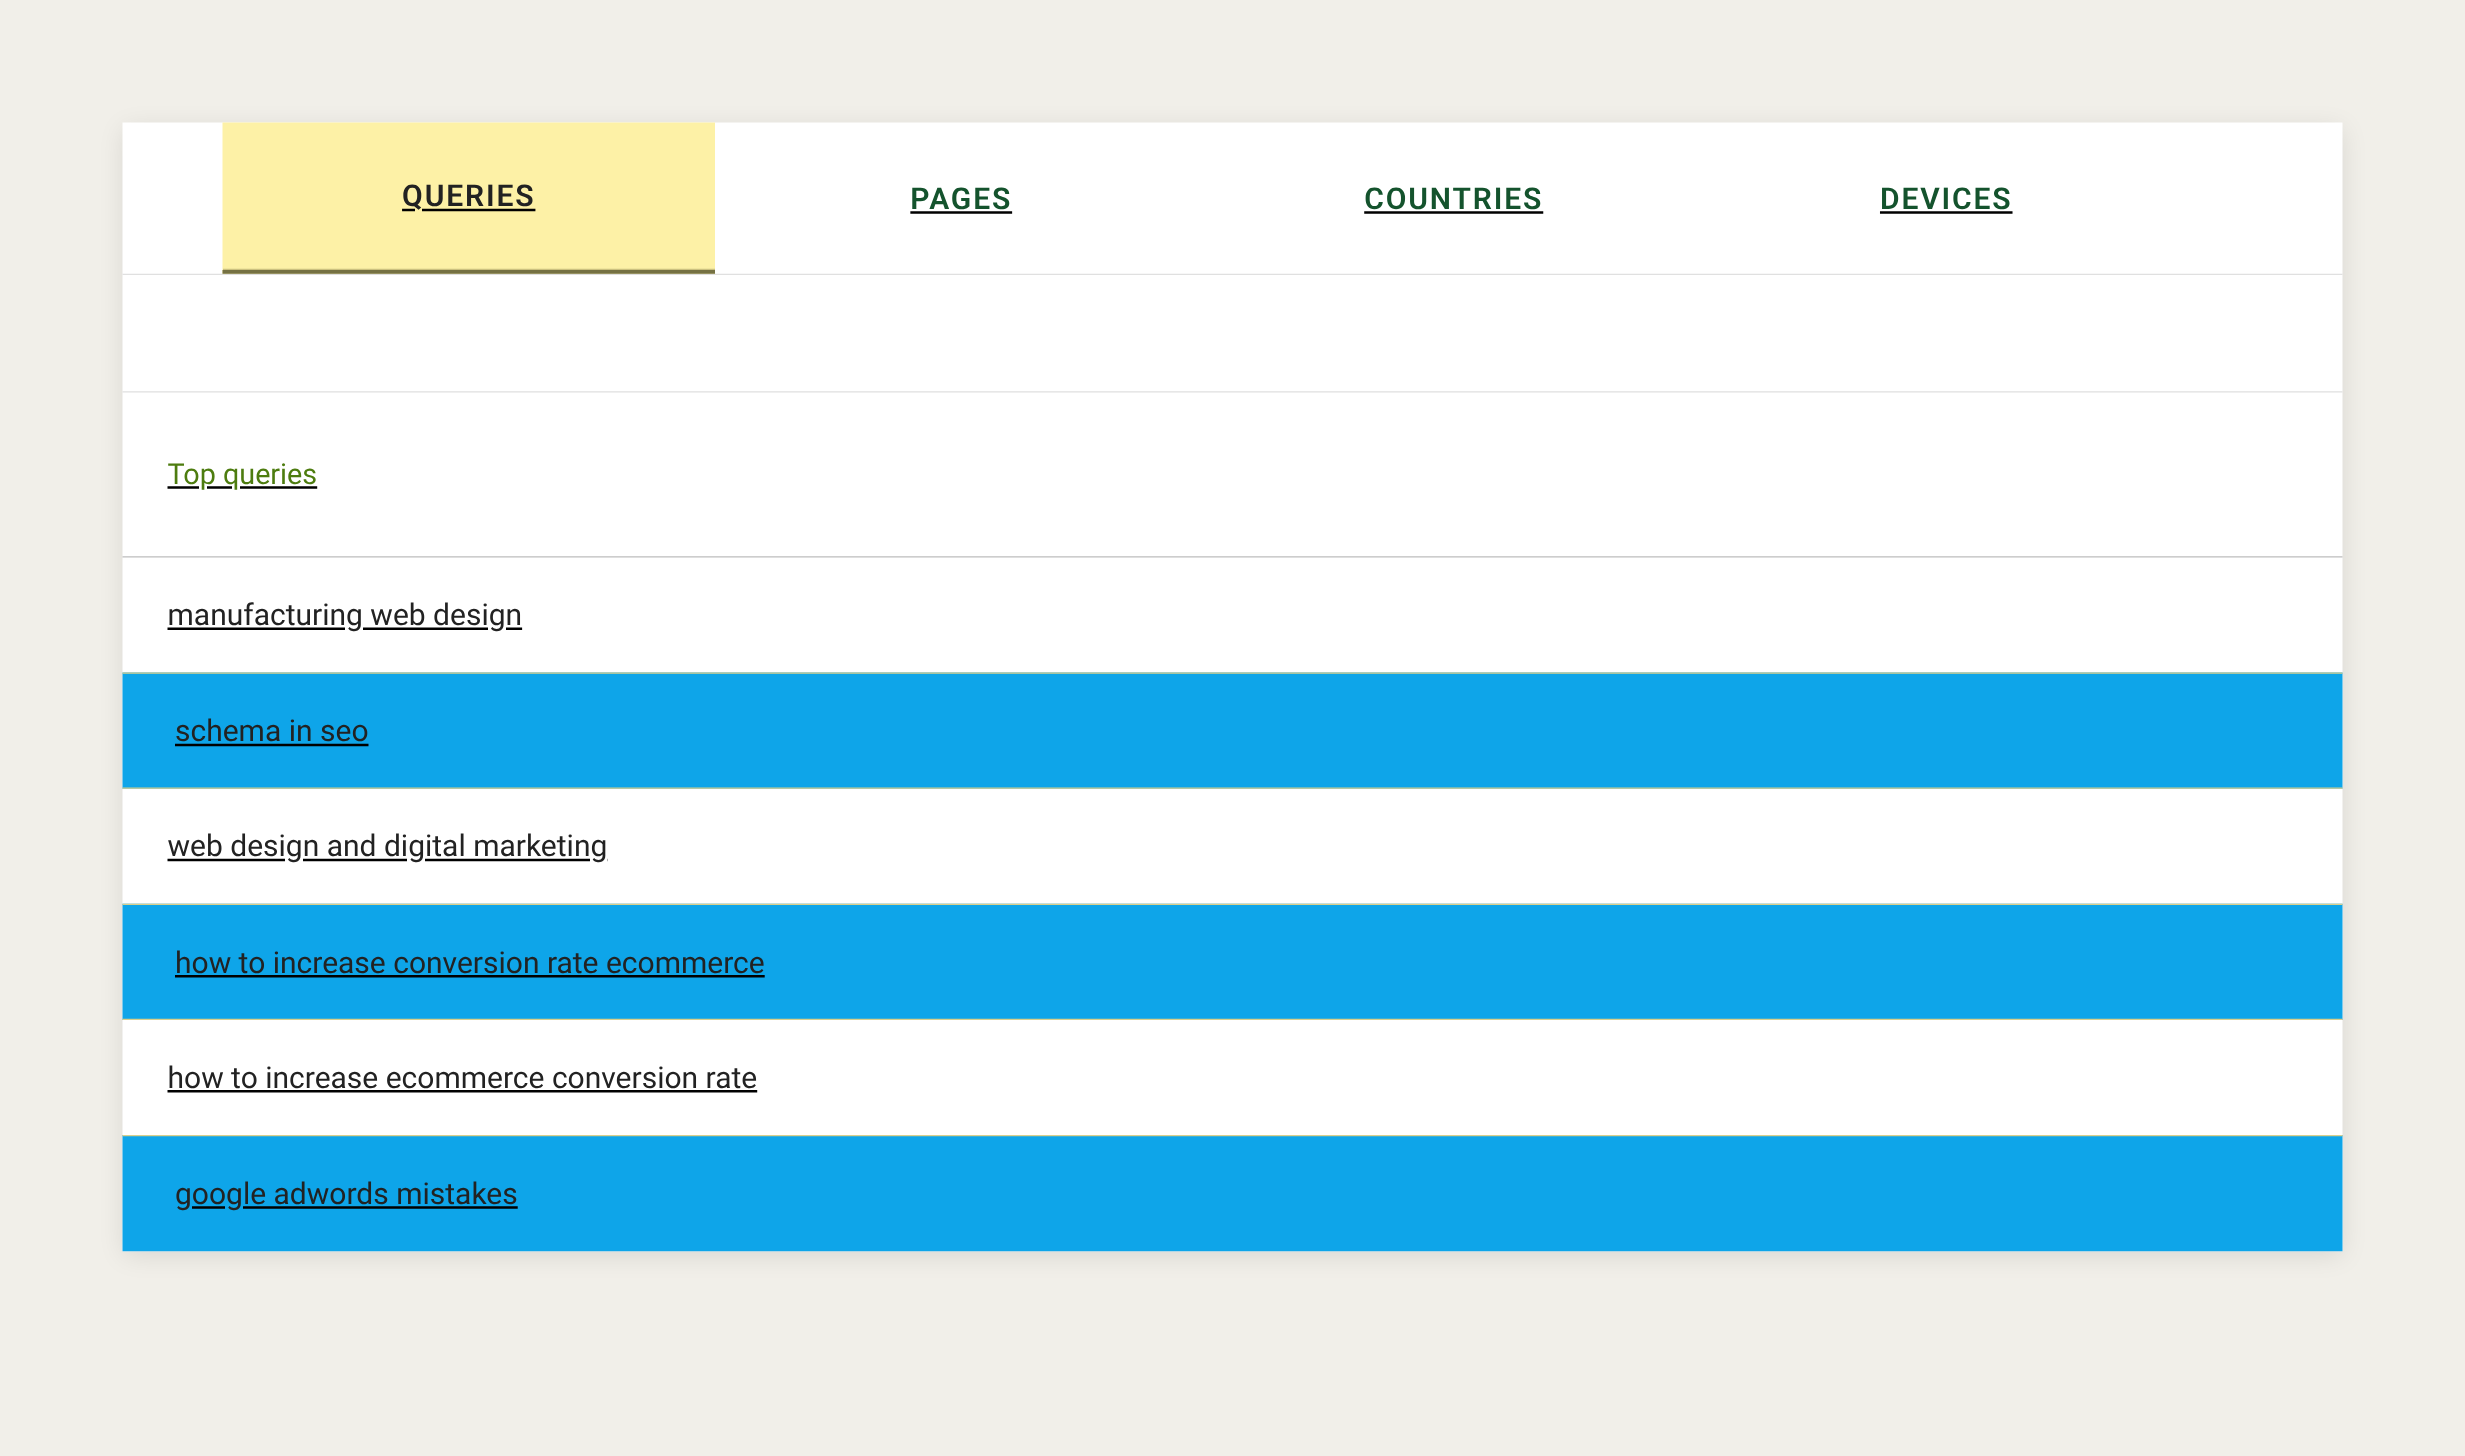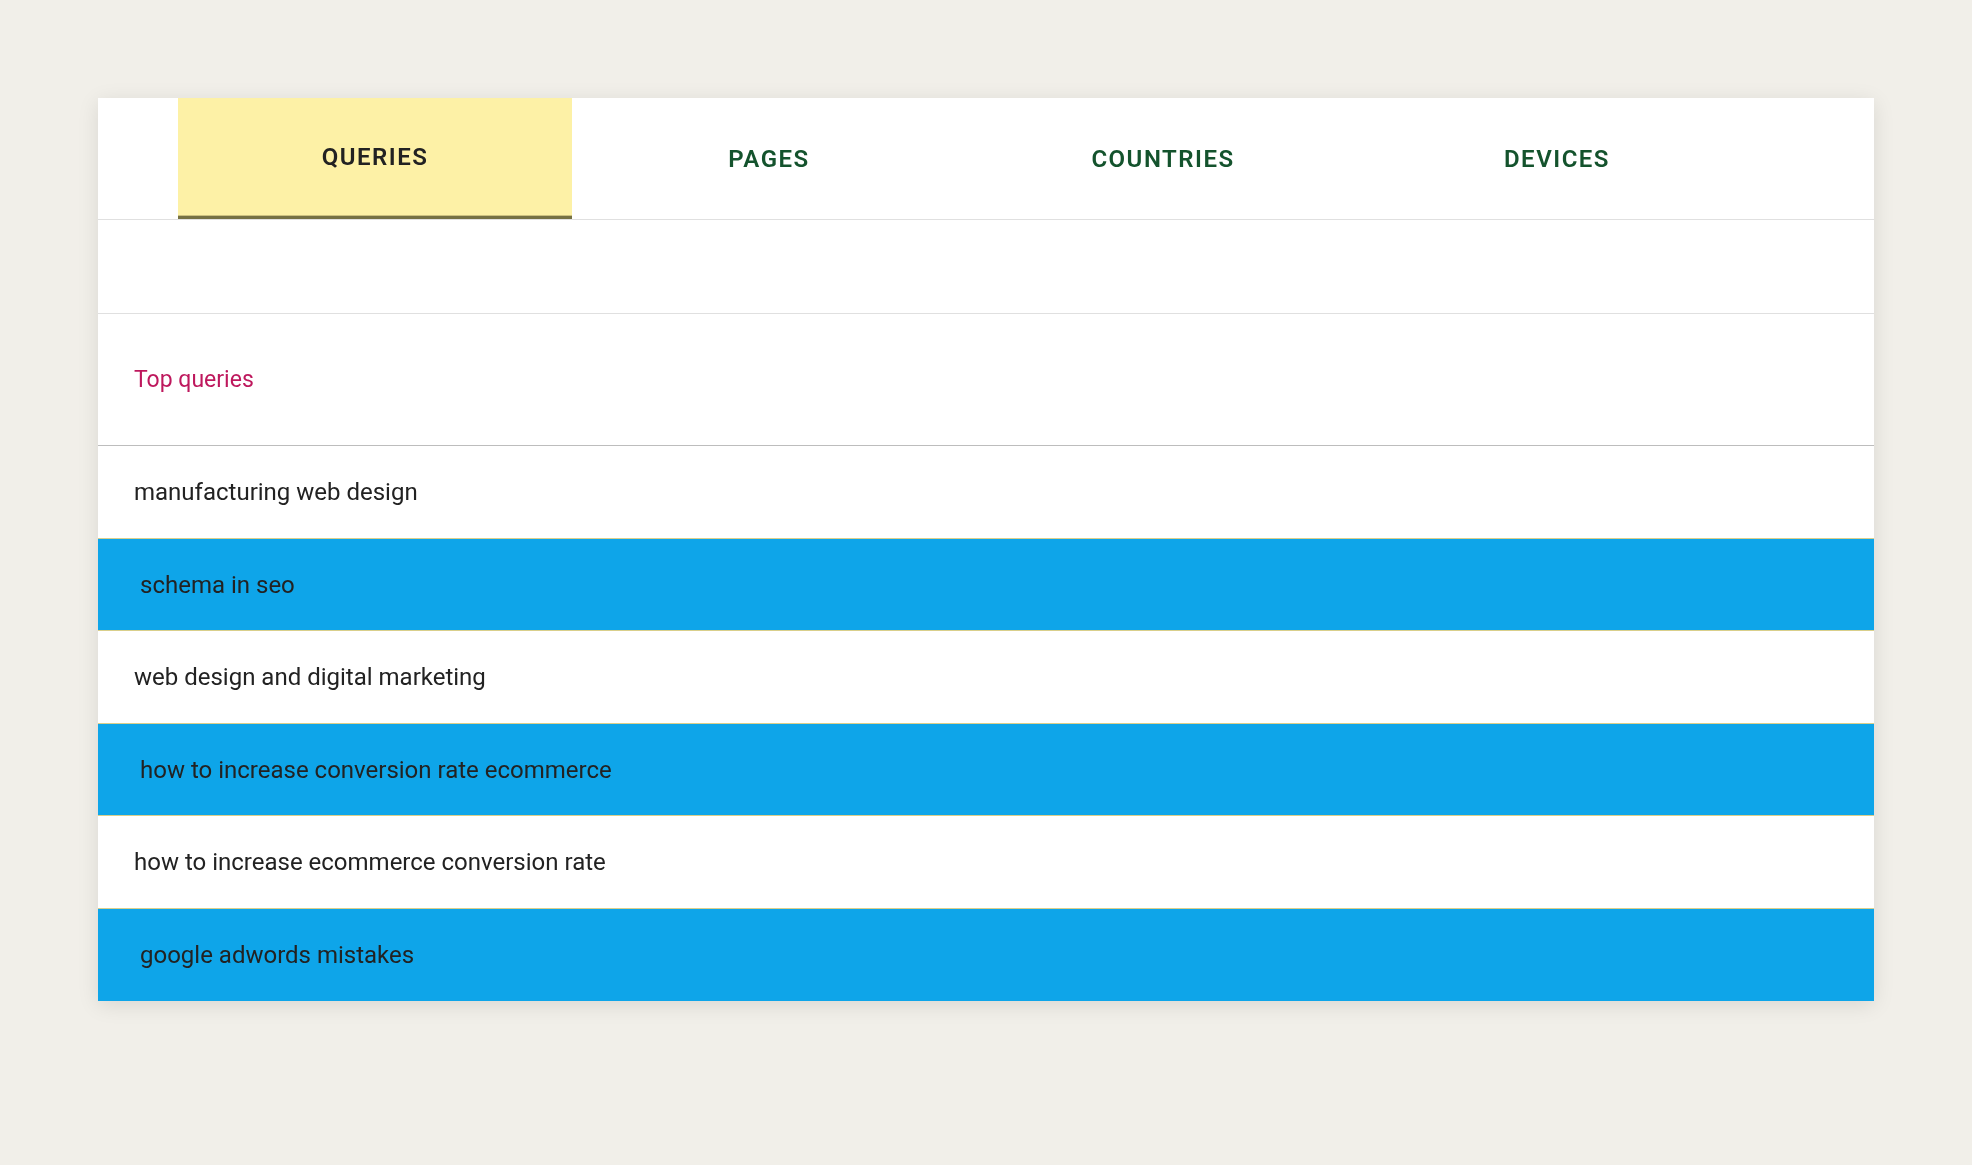--- a/index.html
+++ b/index.html
@@ -14,20 +14,21 @@
       width: 1972px;
       height: 1165px;
       padding: 98px;
       overflow: hidden;
     }
 
     .panel {
       background: #ffffff;
       box-shadow: 0 4px 20px rgba(0, 0, 0, 0.1);
       width: 100%;
+      text-decoration: underline;
     }
 
     .tabs {
       display: flex;
       border-bottom: 1px solid #e0e0e0;
       padding-left: 80px;
       height: 122px;
     }
 
     .tab {
@@ -59,21 +60,21 @@
     .section-header {
       height: 132px;
       display: flex;
       align-items: center;
       padding-left: 36px;
       border-bottom: 1px solid #bdbdbd;
     }
 
     .section-header span {
       font-size: 23px;
-      color: #be185d;
+      color: #4d7c0f;
       font-weight: 400;
     }
 
     .row {
       height: 93px;
       display: flex;
       align-items: center;
       padding-left: 36px;
       font-size: 24px;
       color: #222222;

